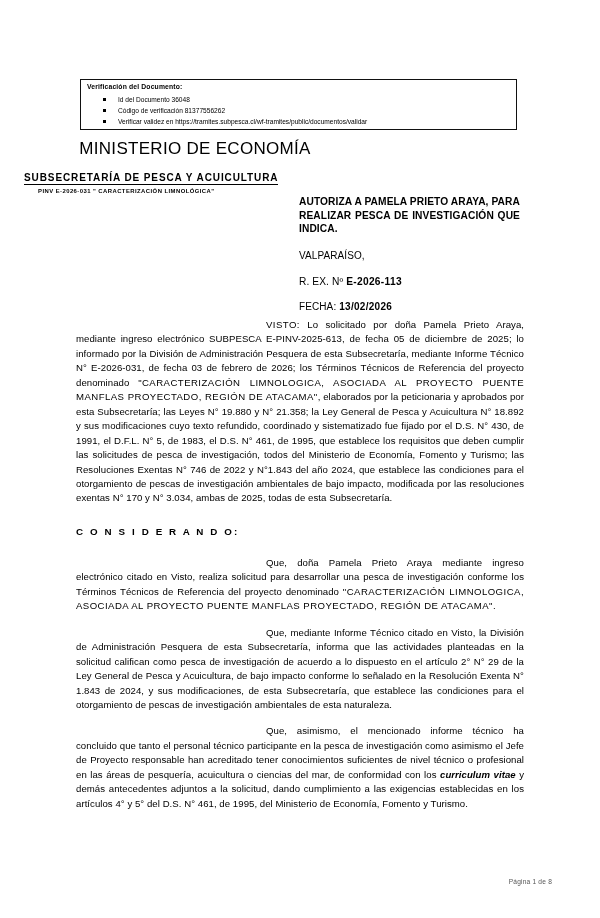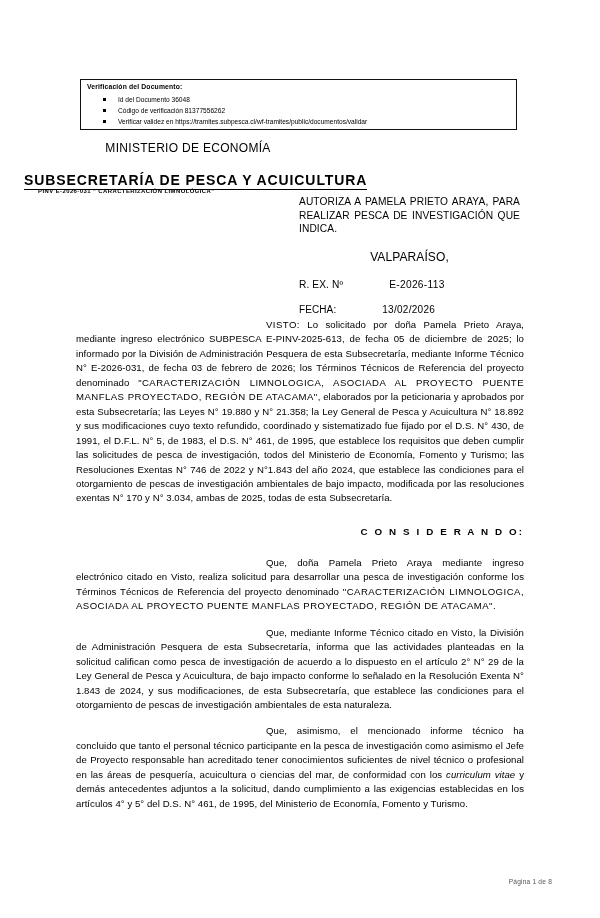--- a/index.html
+++ b/index.html
@@ -66,34 +66,34 @@
     left: 0;
     top: 4px;
     width: 3px;
     height: 3px;
     background: #000;
   }
 
   
   .ministry {
     position: absolute;
-    left: 48px;
+    left: 55px;
     top: 141px;
     width: 280px;
     text-align: center;
-    font-size: 12px;
+    font-size: 17px;
     line-height: 15px;
     letter-spacing: 0.3px;
     white-space: nowrap;
   }
   .subsec {
     position: absolute;
     left: 24px;
     top: 172px;
-    font-size: 14px;
+    font-size: 10px;
     font-weight: bold;
     letter-spacing: 0.9px;
     border-bottom: 1.4px solid #000;
     padding-bottom: 1px;
     white-space: nowrap;
   }
   .pinv-line {
     position: absolute;
     left: 38px;
     top: 188px;
@@ -109,37 +109,36 @@
     left: 299px;
     top: 195px;
     width: 221px;
   }
   .rblock .subject {
     font-size: 10.2px;
     line-height: 13.6px;
     text-align: justify;
     text-align-last: left;
     letter-spacing: 0.1px;
+    font-weight: bold;
   }
   .rblock .city {
     margin-top: 14px;
-    font-size: 12px;
-    letter-spacing: 0.1px;
-    text-align: center;
+    font-size: 10px;
+    letter-spacing: 0.1px;
   }
   .rblock .resnum {
     margin-top: 15px;
     font-size: 10.2px;
     letter-spacing: 0.1px;
   }
   .rblock .resnum b,
   .rblock .fecha b {
-    font-weight: normal;
+    font-weight: bold;
     letter-spacing: 0.3px;
-    margin-left: 43px;
   }
   .rblock .fecha {
     margin-top: 14px;
     font-size: 10px;
     letter-spacing: 0.1px;
   }
 
   
   .body-area {
     position: absolute;
@@ -157,23 +156,24 @@
   .para .lead {
     display: inline-block;
     width: 190px;
   }
   .para b {
     font-weight: normal;
     letter-spacing: 0.45px;
   }
   .para i {
     font-style: italic;
+    font-weight: bold;
   }
   .heading-considerando {
-    text-align: right;
+    text-align: left;
     font-size: 9.8px;
     font-weight: bold;
     letter-spacing: 2.1px;
     margin: 20px 0 19px 0;
   }
 
   
   .footer {
     position: absolute;
     right: 48px;

